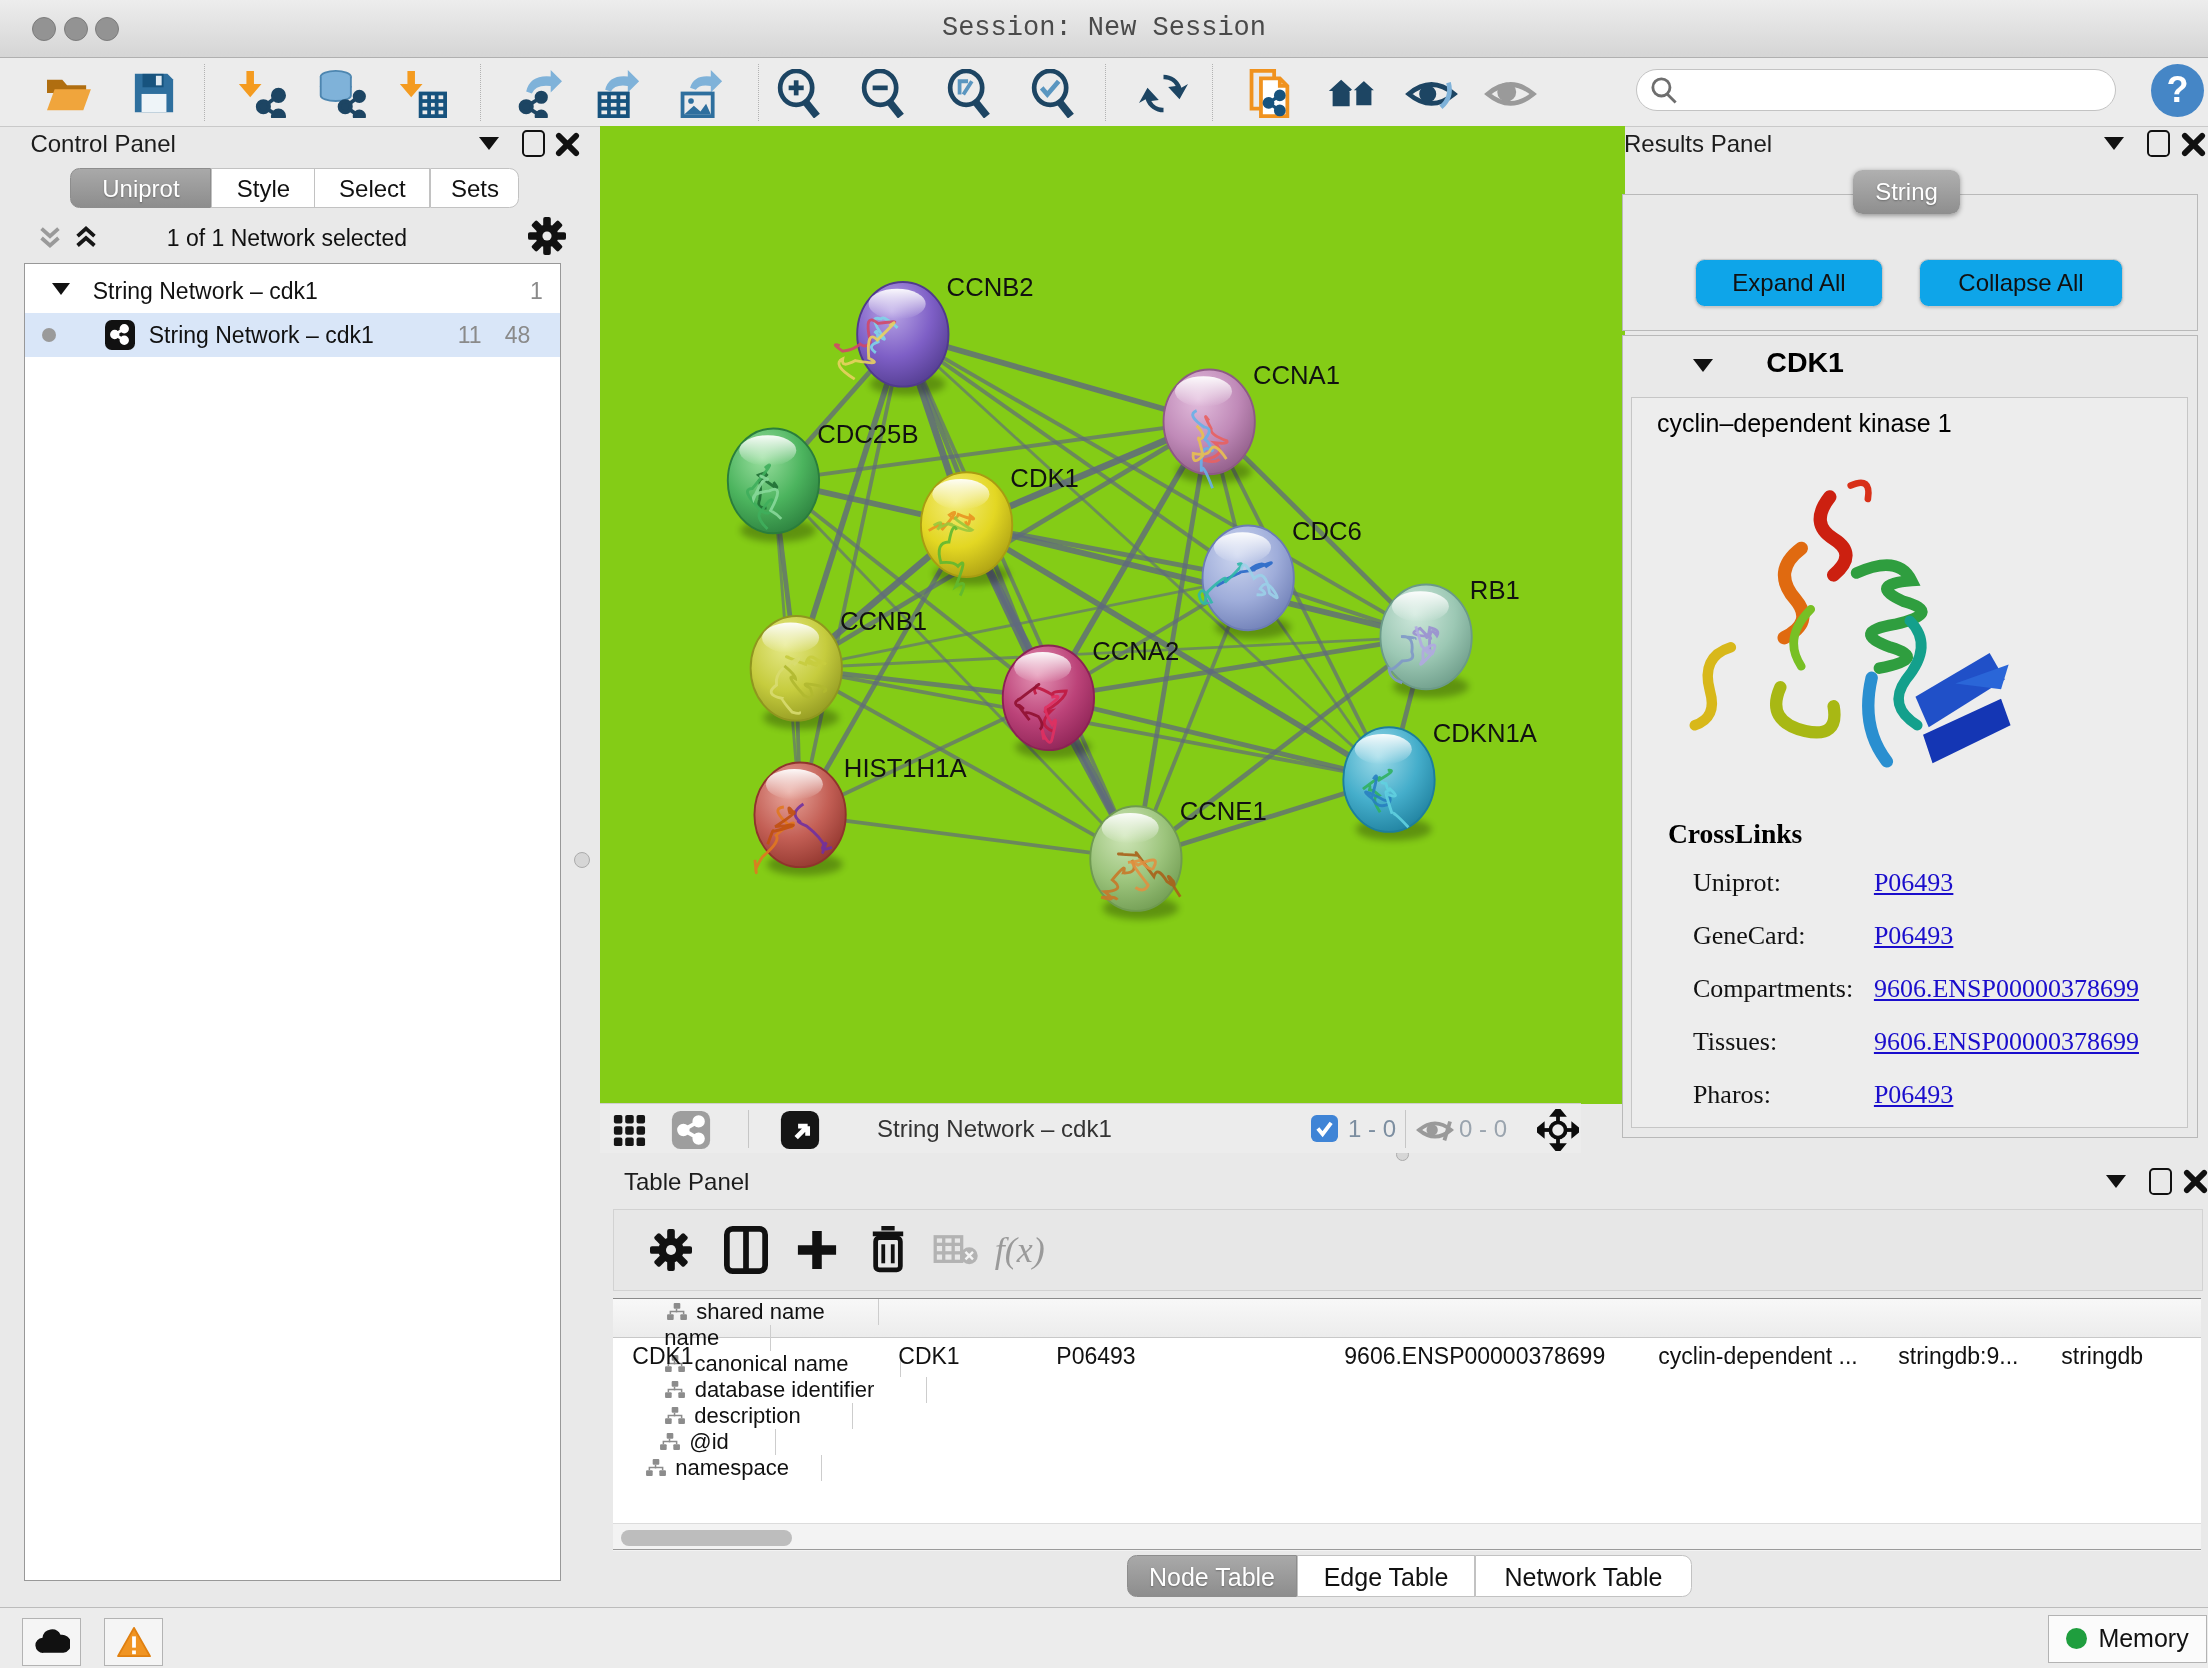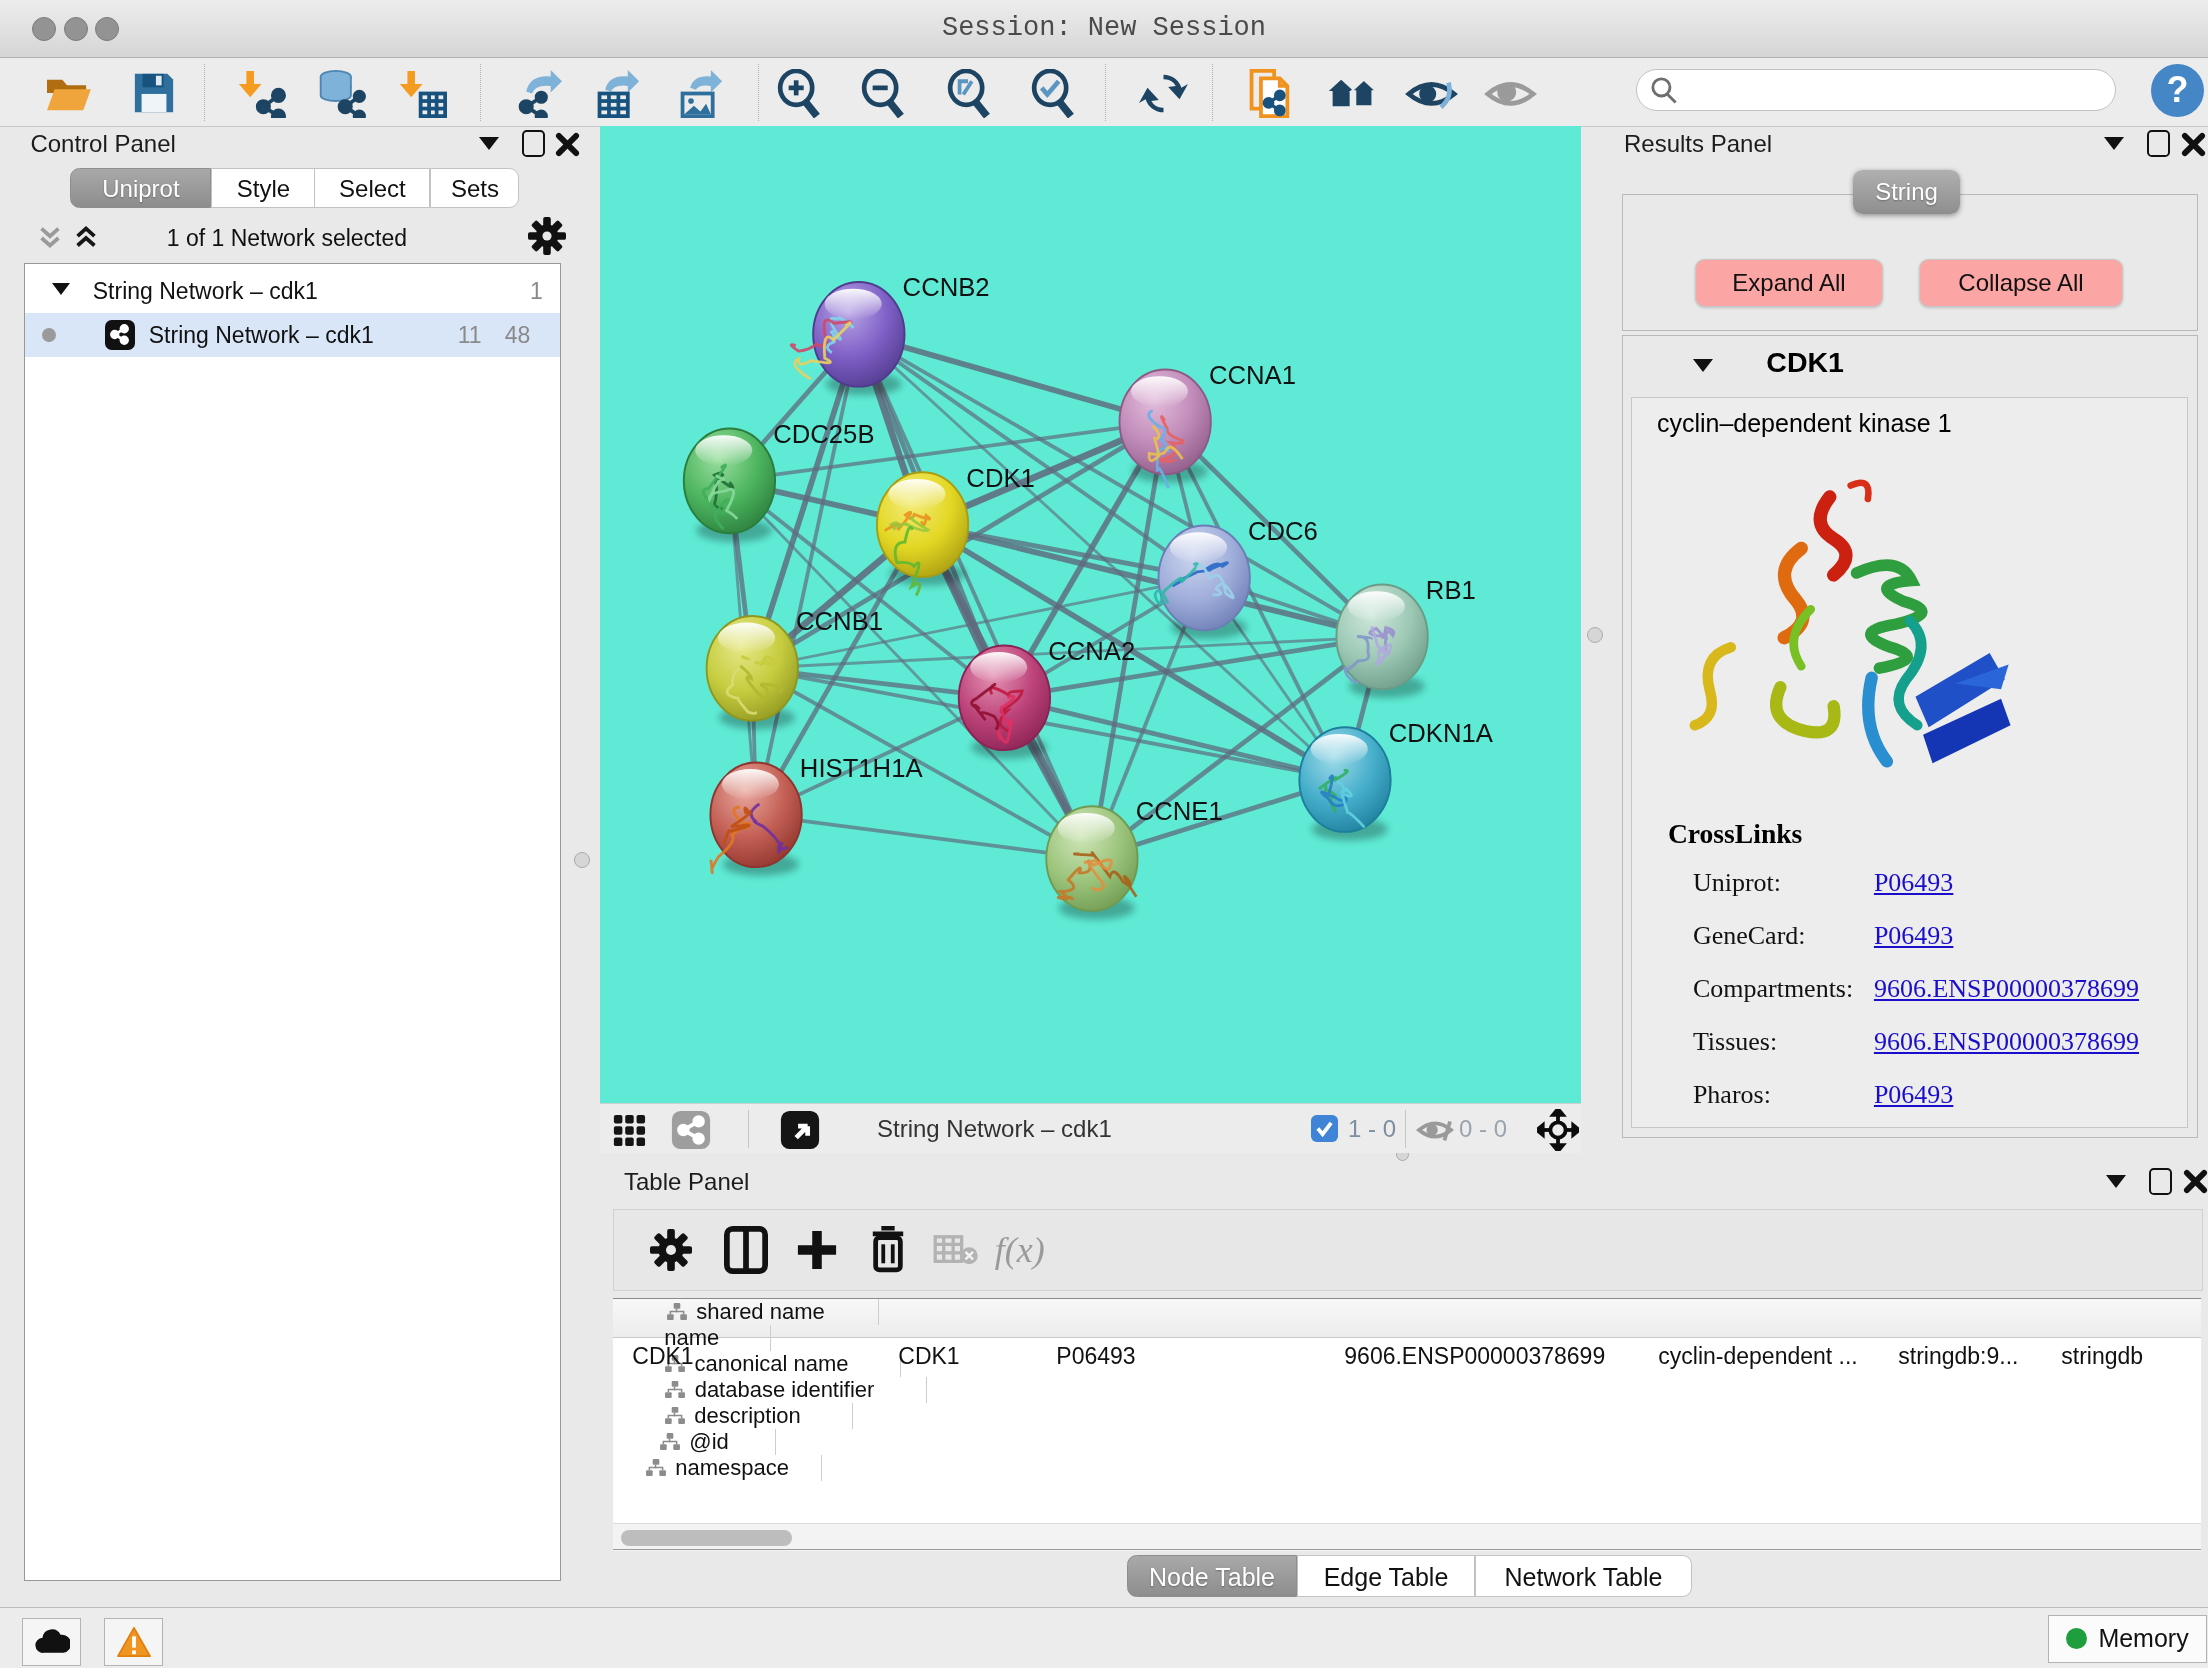--- a/index.html
+++ b/index.html
@@ -34,33 +34,33 @@
   .tabbtn.last{border-radius:0 9.5px 9.5px 0;}
   
   .cp-status{font-size:23px;color:#111;}
   .cp-list{background:#fff;border:1.9px solid #989898;}
   .cp-row{position:absolute;left:0;width:100%;height:44px;}
   .cp-row .lbl{font-size:23px;color:#111;}
   .cp-count{font-size:23px;color:#8a8a8a;}
   .sel-row{background:#d9e6f8;}
   .share-badge{width:30px;height:30px;border-radius:6.7px;background:#111;display:flex;align-items:center;justify-content:center;}
   
-  .net-canvas{background:#5eead4;}
+  .net-canvas{background:#84cc16;padding-left:44px;}
   .net-bar{background:#ececec;border-top:1px solid #cfcfcf;}
   .nb-ic{top:4.8px;width:42px;height:42px;display:flex;align-items:center;justify-content:center;}
   .nb-sep{top:5.7px;height:38px;border-left:1px solid #c6c6c6;width:0;}
   .nb-title{font-size:24px;color:#333;line-height:49px;}
   .nb-count{font-size:24px;line-height:49px;}
   .checkbox{width:27px;height:27px;border-radius:5.7px;background:#3f84d6;display:flex;align-items:center;justify-content:center;}
   .split-dot{width:14.3px;height:14.3px;border-radius:50%;background:#d6d6d6;border:1px solid #ababab;}
   
   .rp-box{background:#e9e9e9;border:1.9px solid #b9b9b9;}
   .pill-tab{background:linear-gradient(#b0b0b0,#8e8e8e);color:#fff;font-size:24px;text-align:center;
             border-radius:9.5px;box-shadow:0 1.9px 4.8px rgba(0,0,0,.35);text-shadow:0 1px 1.9px rgba(0,0,0,.3);}
-  .rp-btn{background:#fca5a5;border:1px solid #c8c8c8;border-radius:9.5px;font-size:24px;color:#111;
+  .rp-btn{background:#0ea5e9;border:1px solid #c8c8c8;border-radius:9.5px;font-size:24px;color:#111;
           text-align:center;box-shadow:0 1px 2.9px rgba(0,0,0,.18);}
   .rp-inner{background:#ededed;border:1.9px solid #c6c6c6;}
   .serif{font-family:"Liberation Serif",serif;}
   .xlink-label{font-size:26px;color:#111;}
   .xlink-val{font-size:26px;color:#1a0dcc;text-decoration:underline;}
   
   .tp-toolbar{background:#e7e7e7;border:1px solid #d2d2d2;}
   .tp-ic{top:13.3px;width:53px;height:53px;display:flex;align-items:center;justify-content:center;}
   .tbl-box{background:#fff;border-top:1.9px solid #8a8a8a;overflow:hidden;}
   .tbl-hdr{display:flex;background:linear-gradient(#f8f8f8,#ececec);border-bottom:1px solid #c8c8c8;height:38px;flex-direction:column;}

